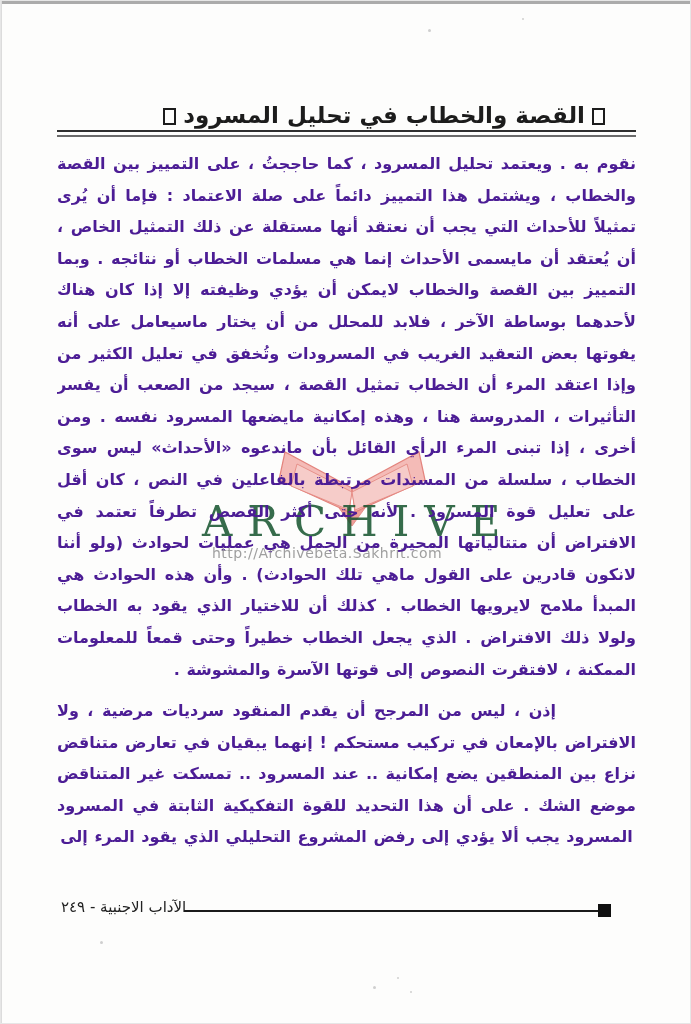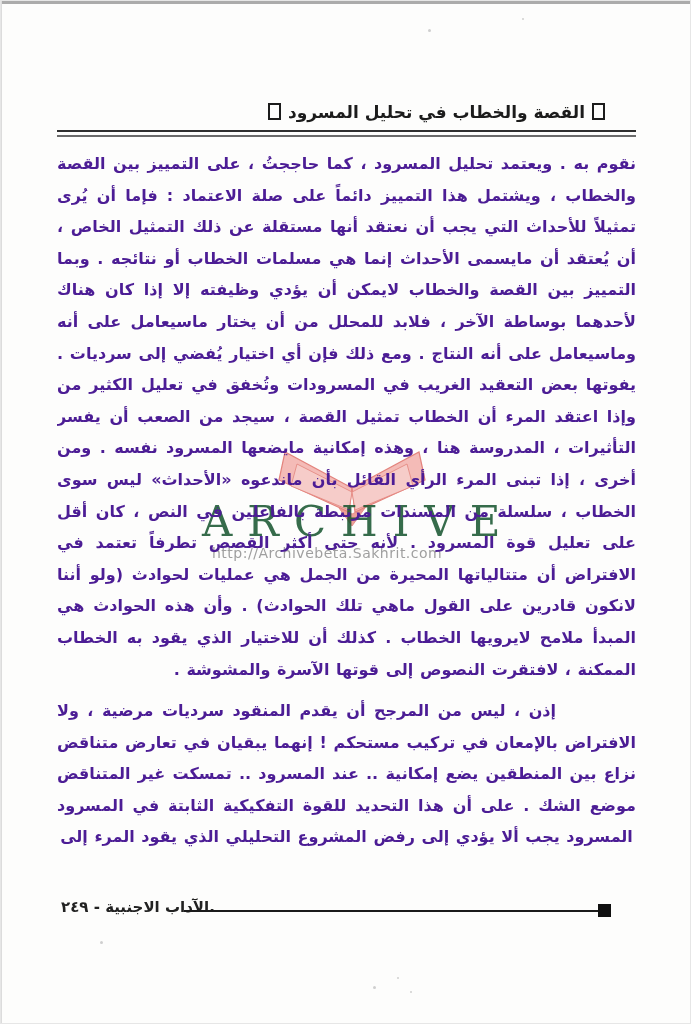--- a/index.html
+++ b/index.html
@@ -7,21 +7,21 @@
     position:relative; width:691px; height:1024px;
     background:#fdfdfc; overflow:hidden;
     font-family:"DejaVu Sans", sans-serif;
     box-sizing:border-box; border:1px solid #e6e6e6;
   }
   .scan-edge-top { position:absolute; top:0; left:0; width:691px; height:3px; background:#ababab; }
   .scan-edge-left { position:absolute; top:0; left:0; width:1px; height:1024px; background:#dcdcdc; }
 
   
   .header { position:absolute; top:101px; right:78px; direction:rtl; text-align:left;
-            font-size:17px; font-weight:bold; color:#1c1c1c; white-space:nowrap; }
+            font-size:23px; font-weight:bold; color:#1c1c1c; white-space:nowrap; }
   .bracket { display:inline-block; width:9px; height:13px; border:2px solid #1c1c1c;
              vertical-align:-2px; margin:0 7px; background:transparent; }
   .header-rule { position:absolute; top:129px; left:56px; width:579px; height:3px;
                  border-top:2px solid #2f2f2f; border-bottom:2px solid #6a6a6a; }
 
   
   .wm-book { position:absolute; left:276px; top:449px; z-index:1; opacity:.88; }
   .wm-archive { position:absolute; left:201px; top:496px; z-index:1;
                 font-family:"DejaVu Serif", serif; font-size:42px; font-weight:normal;
                 color:#14532d; letter-spacing:15px; opacity:.85; white-space:nowrap; }
@@ -32,21 +32,21 @@
   .body-text { position:absolute; top:147px; left:56px; width:579px; z-index:2;
                direction:rtl; color:#4c1d95; font-weight:bold; font-size:16px; }
   .line { height:31.6px; line-height:31.6px; overflow:hidden;
           text-align:justify; text-align-last:justify; word-spacing:1px; }
   .line.end { text-align:center; text-align-last:right; }
   .line.indent { padding-right:80px;margin-top:9px; }
   .para2 { margin-top:10px; }
 
   
   .footer-label { position:absolute; left:60px; top:897px; direction:rtl;
-                  font-size:15px; font-weight:bold; color:#222; white-space:nowrap; }
+                  font-size:15px; font-weight:normal; color:#222; white-space:nowrap; }
   .footer-rule { position:absolute; left:183px; top:909px; width:415px; height:2px; background:#1b1b1b; }
   .footer-square { position:absolute; left:597px; top:903px; width:13px; height:13px; background:#101010; }
 
   .speck { position:absolute; border-radius:50%; background:#cfcfcf; }
 </style>
 </head>
 <body>
 
 <div class="page">
 
@@ -70,30 +70,30 @@
   <div class="wm-url">http://Archivebeta.Sakhrit.com</div>
 
   <div class="body-text">
     <div class="para1">
       <div class="line">نقوم به . ويعتمد تحليل المسرود ، كما حاججتُ ، على التمييز بين القصة</div>
       <div class="line">والخطاب ، ويشتمل هذا التمييز دائماً على صلة الاعتماد : فإما أن يُرى الخطاب</div>
       <div class="line">تمثيلاً للأحداث التي يجب أن نعتقد أنها مستقلة عن ذلك التمثيل الخاص ، وإما</div>
       <div class="line">أن يُعتقد أن مايسمى الأحداث إنما هي مسلمات الخطاب أو نتائجه . وبما أن</div>
       <div class="line">التمييز بين القصة والخطاب لايمكن أن يؤدي وظيفته إلا إذا كان هناك تحديد</div>
       <div class="line">لأحدهما بوساطة الآخر ، فلابد للمحلل من أن يختار ماسيعامل على أنه المُعطى</div>
-      <div class="line">وماسيعامل على أنه النتاج .  ومع ذلك فإن أي اختيار يُفضي إلى سرديات .</div>
       <div class="line">يفوتها بعض التعقيد الغريب في المسرودات وتُخفق في تعليل الكثير من تأثيرها.</div>
       <div class="line">وإذا اعتقد المرء أن الخطاب تمثيل القصة ، سيجد من الصعب أن يفسر أنواع</div>
       <div class="line">التأثيرات ، المدروسة هنا ، وهذه إمكانية مايضعها المسرود نفسه . ومن جهة</div>
       <div class="line">أخرى ، إذا تبنى المرء الرأي القائل بأن ماندعوه «الأحداث» ليس سوى نتائج</div>
       <div class="line">الخطاب ، سلسلة من المسندات مرتبطة بالفاعلين في النص ، كان أقل قدرة</div>
       <div class="line">على تعليل قوة المسرود . لأنه حتى أكثر القصص تطرفاً تعتمد في تأثيرها على</div>
       <div class="line">الافتراض أن متتالياتها المحيرة من الجمل هي عمليات لحوادث (ولو أننا قد</div>
       <div class="line">لانكون قادرين على القول ماهي تلك الحوادث) . وأن هذه الحوادث هي من حيث</div>
       <div class="line">المبدأ ملامح لايرويها الخطاب . كذلك أن للاختيار الذي يقود به الخطاب معنى .</div>
+      <div class="line">ولولا ذلك الافتراض . الذي يجعل الخطاب خطيراً وحتى قمعاً للمعلومات</div>
       <div class="line end">الممكنة ، لافتقرت النصوص إلى قوتها الآسرة والمشوشة .</div>
     </div>
     <div class="para2">
       <div class="line indent">إذن ، ليس من المرجح أن يقدم المنقود سرديات مرضية ، ولا</div>
       <div class="line">الافتراض بالإمعان في تركيب مستحكم ! إنهما يبقيان في تعارض متناقض ، هو</div>
       <div class="line">نزاع بين المنطقين يضع إمكانية .. عند المسرود .. تمسكت غير المتناقض في</div>
       <div class="line">موضع الشك . على أن هذا التحديد للقوة التفكيكية الثابتة في المسرود ونظرية</div>
       <div class="line end">المسرود يجب ألا يؤدي إلى رفض المشروع التحليلي الذي يقود المرء إلى هذا</div>
     </div>
   </div>

